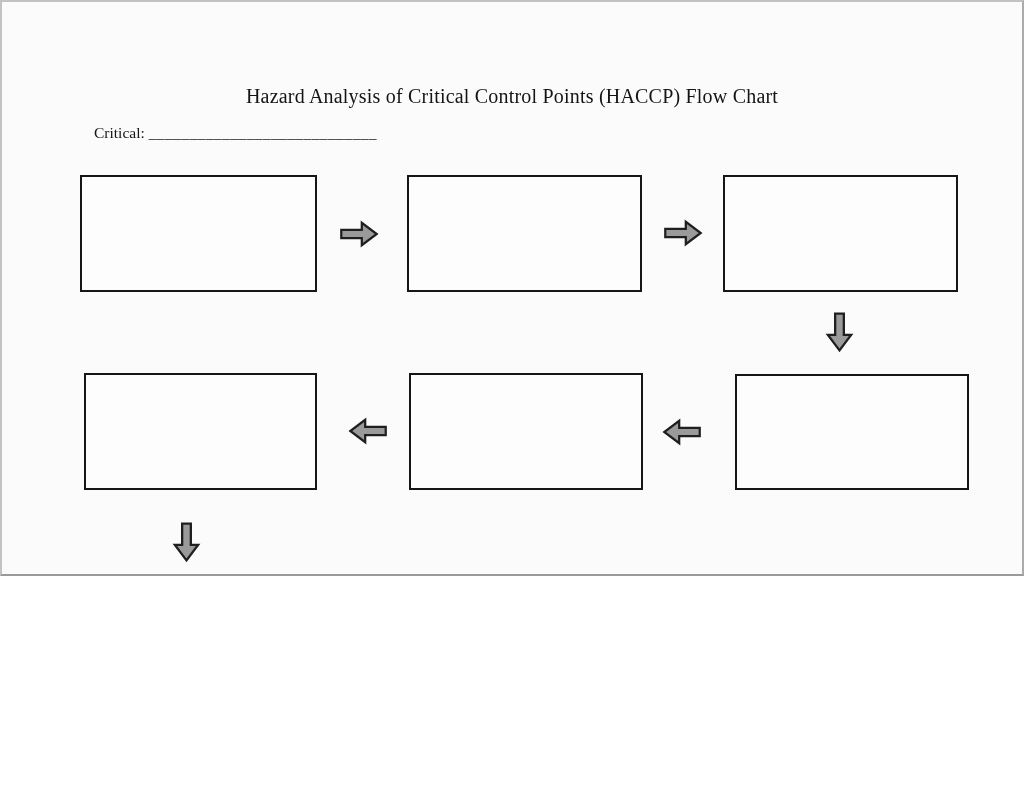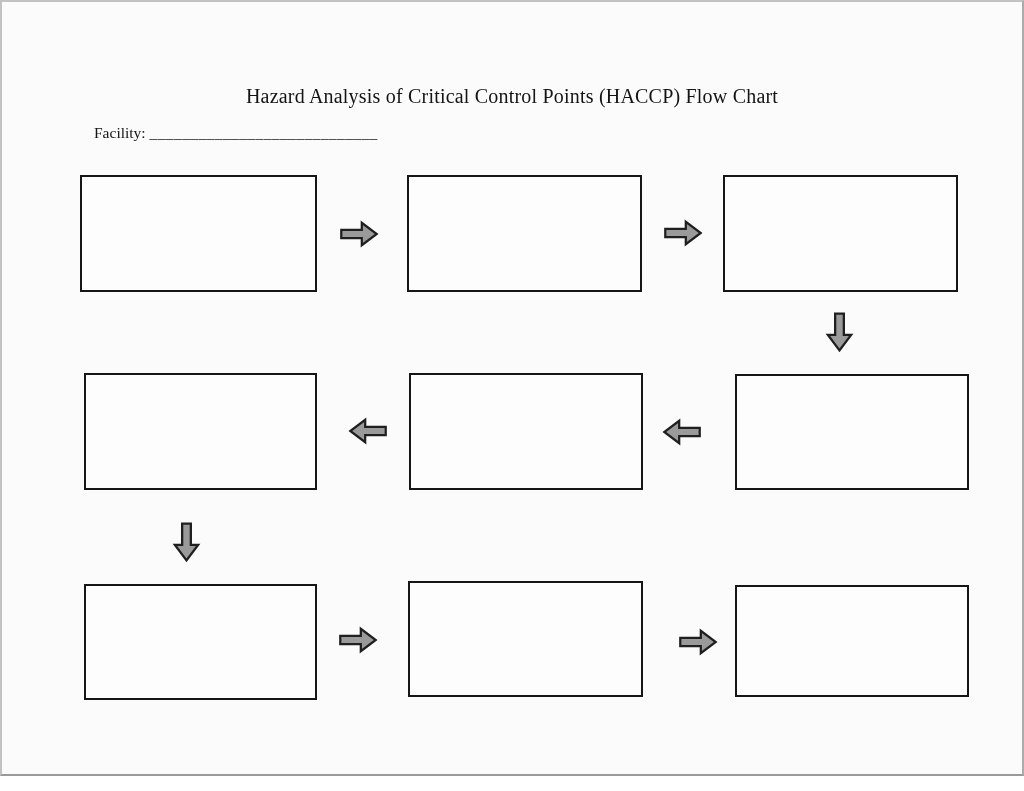--- a/index.html
+++ b/index.html
@@ -4,21 +4,21 @@
 <style>
   html, body {
     margin: 0;
     padding: 0;
     background: #ffffff;
     font-family: "Liberation Serif", serif;
   }
   .page {
     position: relative;
     width: 1024px;
-    height: 776px;
+    height: 576px;
     background: #fbfbfb;
     border: 2px solid #c2c2c2;
     border-bottom-color: #9a9a9a;
     border-right-color: #ababab;
     box-sizing: border-box;
     overflow: hidden;
   }
   .title {
     position: absolute;
     left: 0;
@@ -71,21 +71,21 @@
       </symbol>
       <symbol id="arrow-down" viewBox="0 0 30 42">
         <polygon points="10.5,2 19.5,2 19.5,24 27,24 15,40 3,24 10.5,24" fill="#9a9a9a" stroke="#1f1f1f" stroke-width="2.4" stroke-linejoin="miter"></polygon>
       </symbol>
     </defs>
   </svg>
 
   <h1 class="title">Hazard Analysis of Critical Control Points (HACCP) Flow Chart</h1>
 
   <div class="form-label label-facility">
-    <span>Facility:</span>
+    <span>Critical:</span>
     <span class="blank-line">____________________________</span>
   </div>
 
 
   <div class="flow-box" style="left:78px;  top:173px; width:237px; height:117px;"></div>
   <div class="flow-box" style="left:405px; top:173px; width:235px; height:117px;"></div>
   <div class="flow-box" style="left:721px; top:173px; width:235px; height:117px;"></div>
 
   <div class="flow-box" style="left:733px; top:372px; width:234px; height:116px;"></div>
   <div class="flow-box" style="left:407px; top:371px; width:234px; height:117px;"></div>

